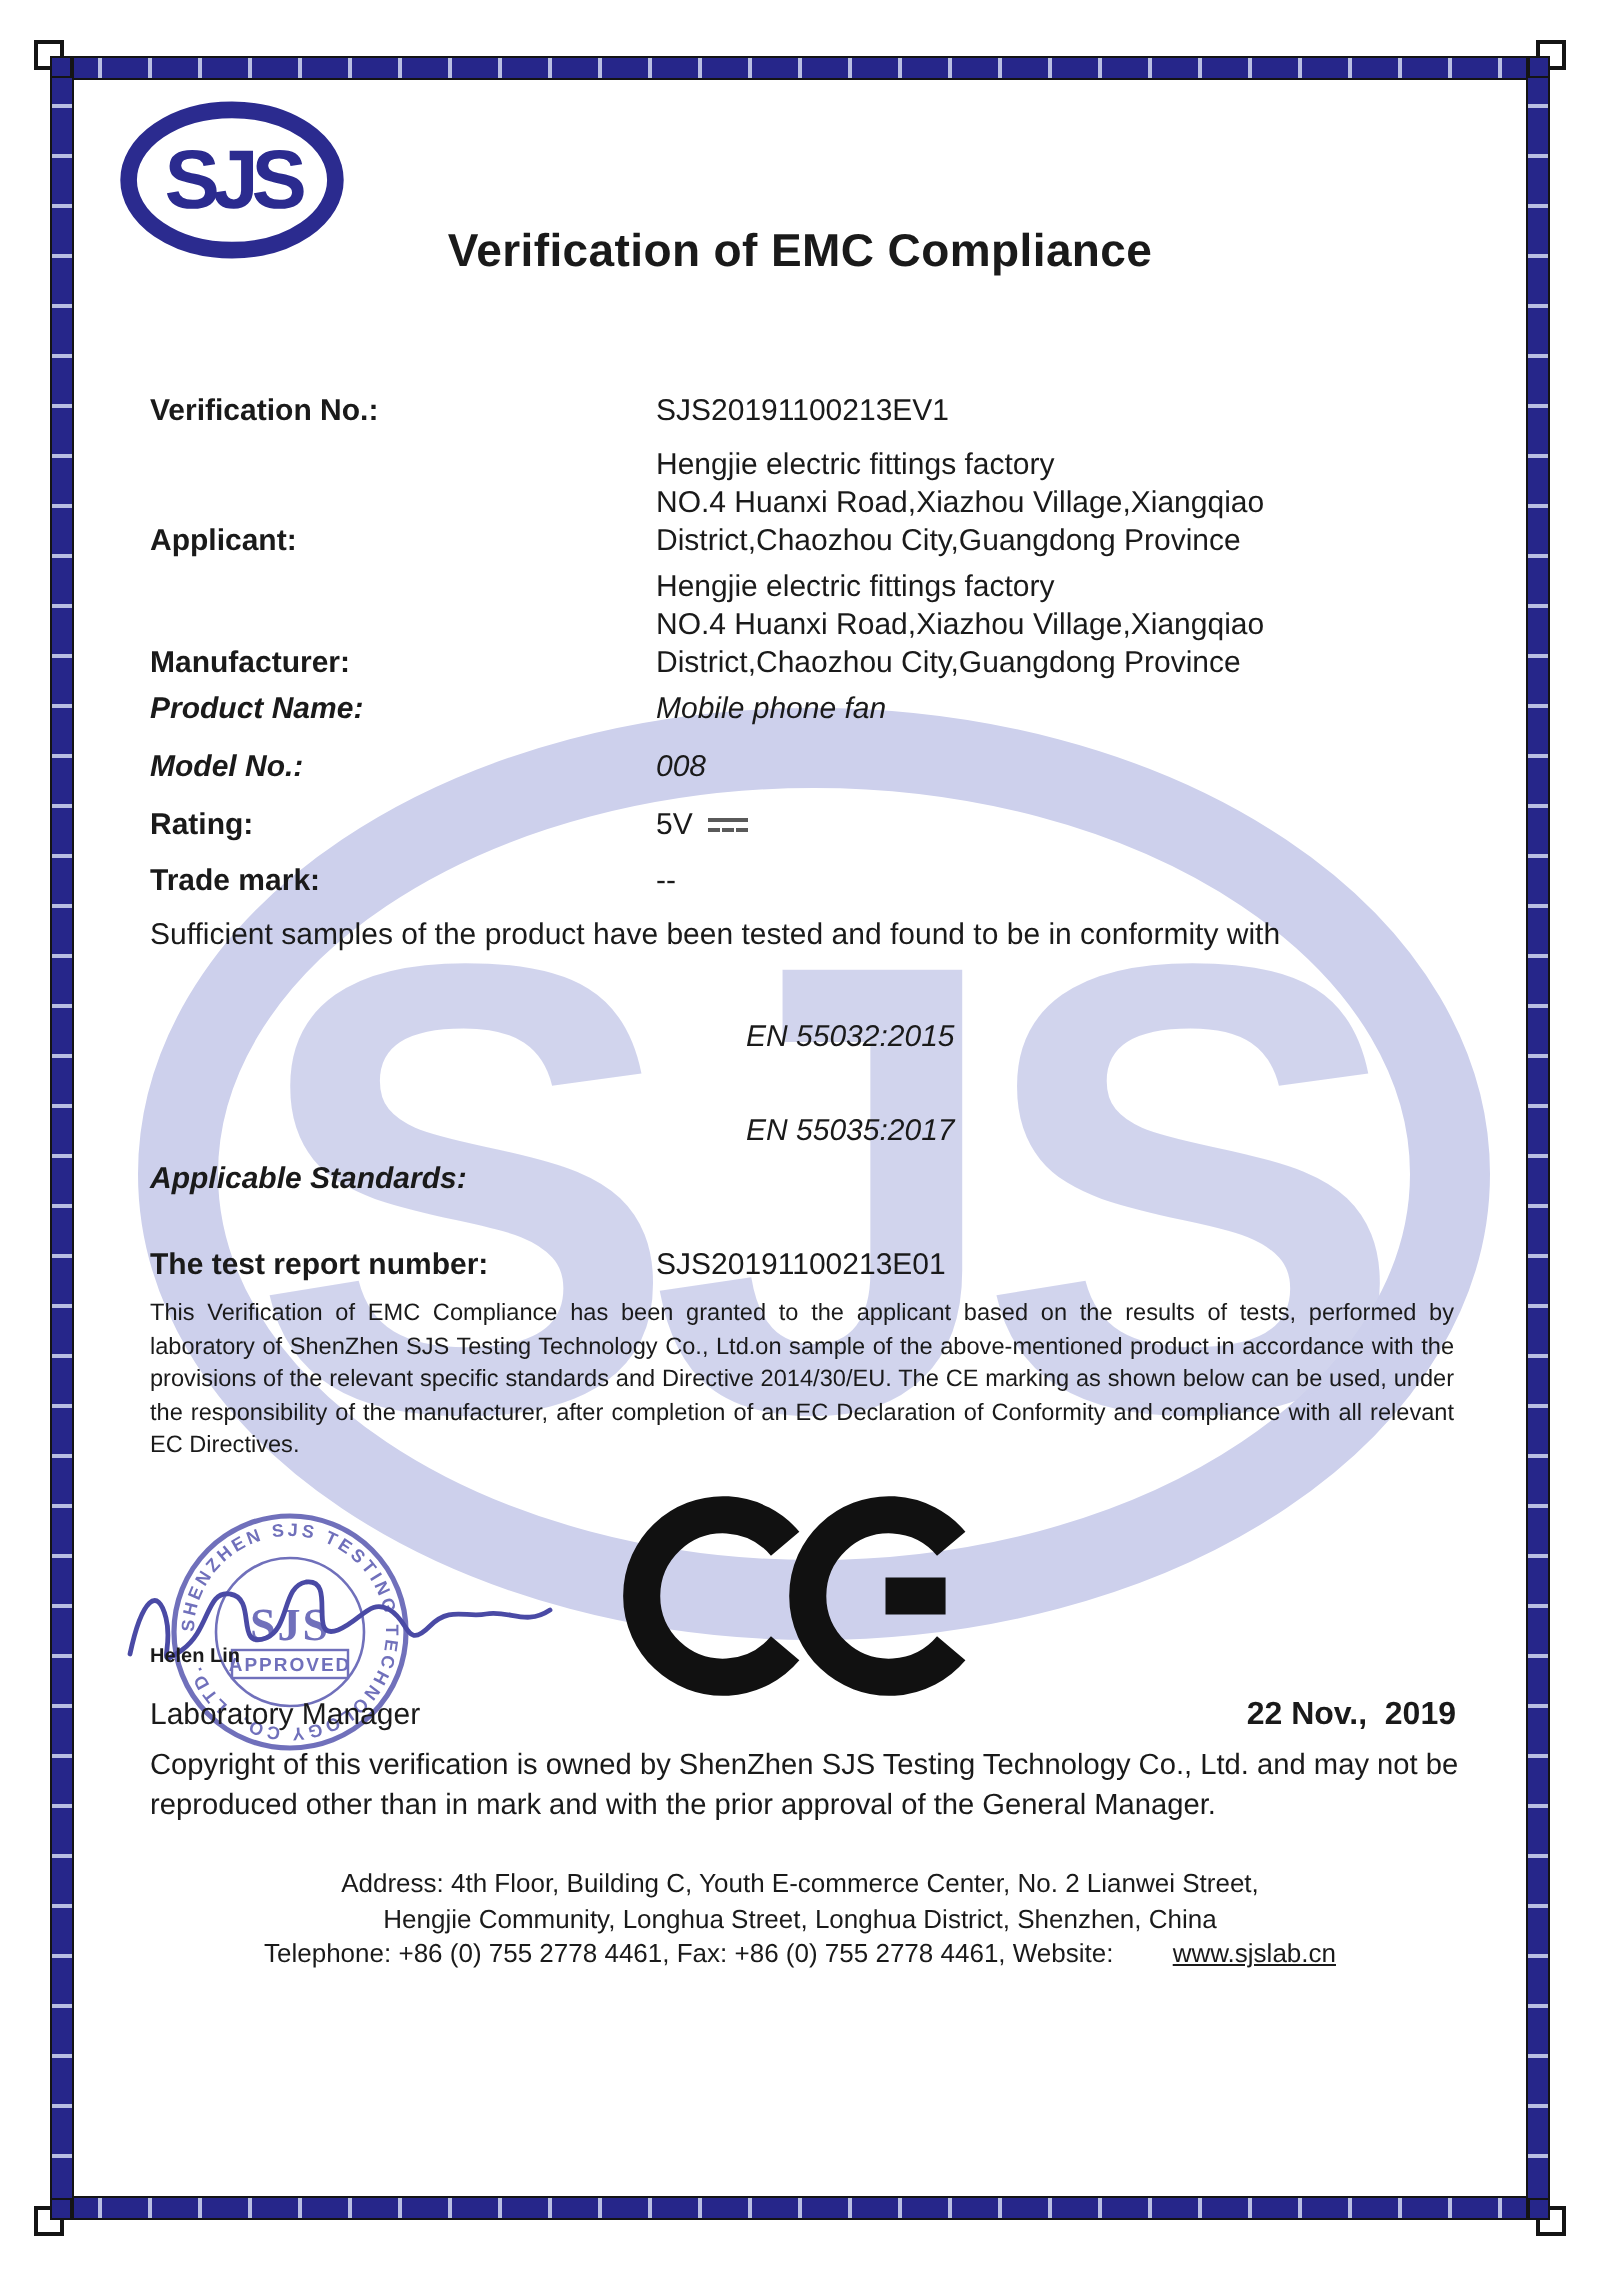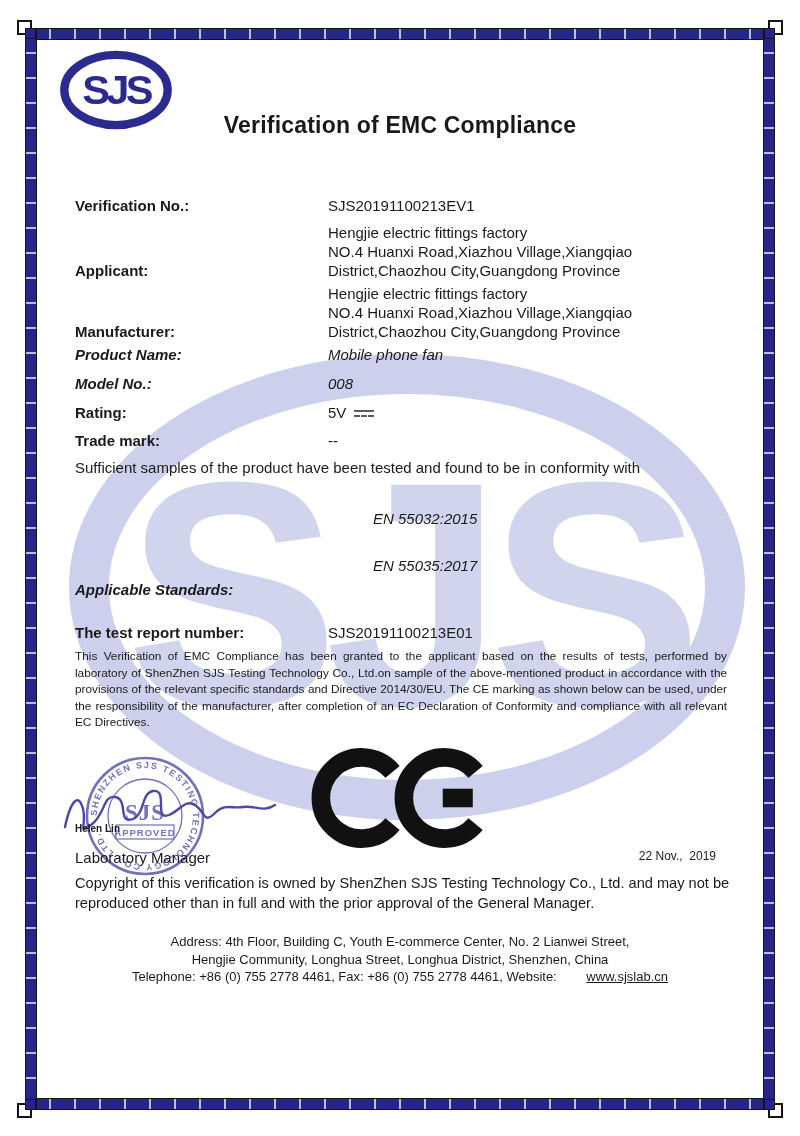--- a/index.html
+++ b/index.html
@@ -55,21 +55,21 @@
 
   .ce-wrap { margin-top:14px; text-align:center; }
   .ce-wrap svg { display:inline-block; }
 
   
   .sign-block { position:absolute; left:75px; right:70px; top:755px; height:130px; z-index:1; }
   .stamp { position:absolute; left:-5px; top:-14px; opacity:.88; }
   .signature { position:absolute; left:-18px; top:14px; z-index:2; }
   .sig-name { position:absolute; left:0; top:68px; font-weight:bold; font-size:10px; z-index:3; }
   .sig-role { position:absolute; left:0; top:94px; font-weight:normal; font-size:15px; z-index:3; }
-  .sig-date { position:absolute; right:14px; top:94px; font-weight:normal; font-size:12px; white-space:pre; }
+  .sig-date { position:absolute; right:2px; top:94px; font-weight:bold; font-size:16px; white-space:pre; }
 
   .copyright { position:absolute; left:75px; width:657px; top:874px; font-size:14.6px; line-height:19.5px; z-index:1; }
 
   .footer { position:absolute; left:0; right:0; top:933px; text-align:center; font-size:13px; line-height:17.5px; z-index:1; }
   .footer a { color:#1a1a1a; text-decoration:underline;margin-left:26px; }
 </style>
 </head>
 <body>
 
 <div class="page">
@@ -189,21 +189,21 @@
                  C 72 30, 60 56, 76 50 C 88 45, 84 24, 96 22 C 112 20, 96 52, 112 46
                  C 124 41, 128 30, 138 36 C 148 42, 146 56, 158 44 C 168 34, 176 40, 186 38
                  C 198 36, 206 44, 218 36" fill="none" stroke="#4a4aa5" stroke-width="2.4" stroke-linecap="round"></path>
       </svg>
     </div>
     <div class="sig-name">Helen Lin</div>
     <div class="sig-role">Laboratory Manager</div>
     <div class="sig-date">22 Nov.,  2019</div>
   </div>
 
-  <div class="copyright">Copyright of this verification is owned by ShenZhen SJS Testing Technology  Co., Ltd. and may not be reproduced other than in full and with the prior approval of the General Manager.</div>
+  <div class="copyright">Copyright of this verification is owned by ShenZhen SJS Testing Technology  Co., Ltd. and may not be reproduced other than in mark and with the prior approval of the General Manager.</div>
 
   <div class="footer">
     <div>Address: 4th Floor, Building C, Youth E-commerce Center, No. 2 Lianwei Street,</div>
     <div>Hengjie Community, Longhua Street, Longhua District, Shenzhen, China</div>
     <div><span>Telephone: +86 (0) 755 2778 4461, Fax: +86 (0) 755 2778 4461, Website: </span><a href="#">www.sjslab.cn</a></div>
   </div>
 
 </div>
 
 </body></html>

